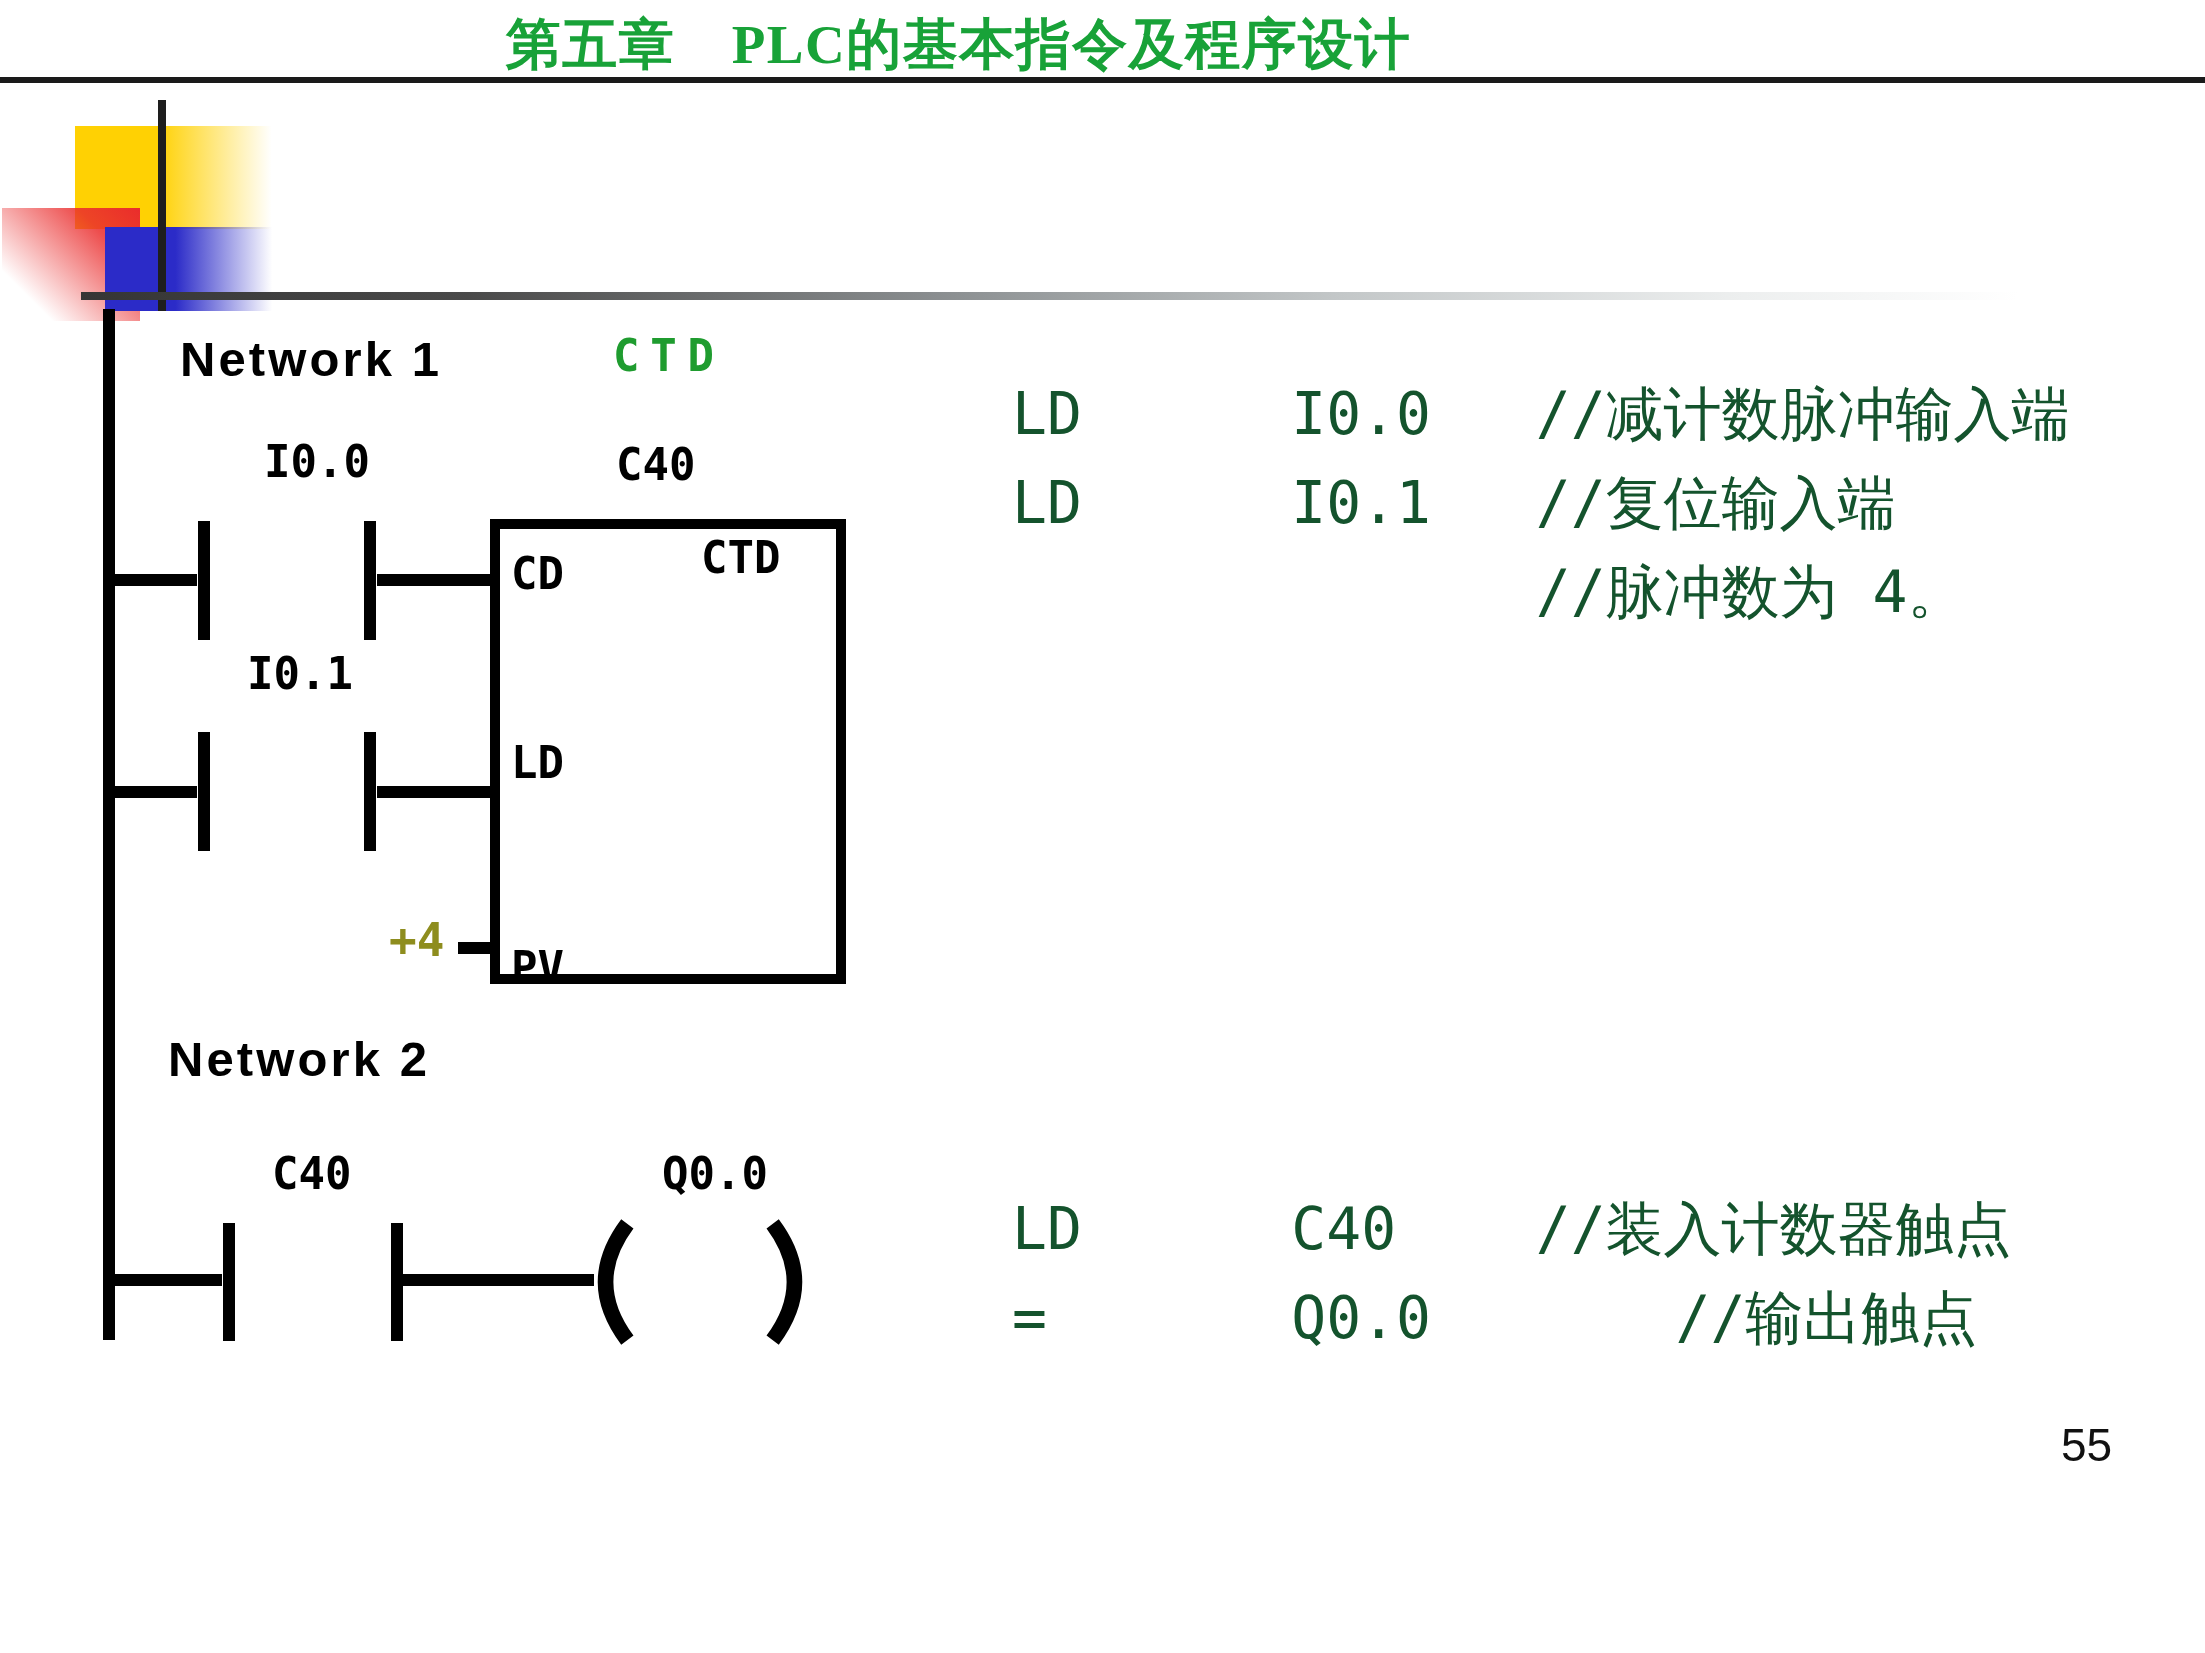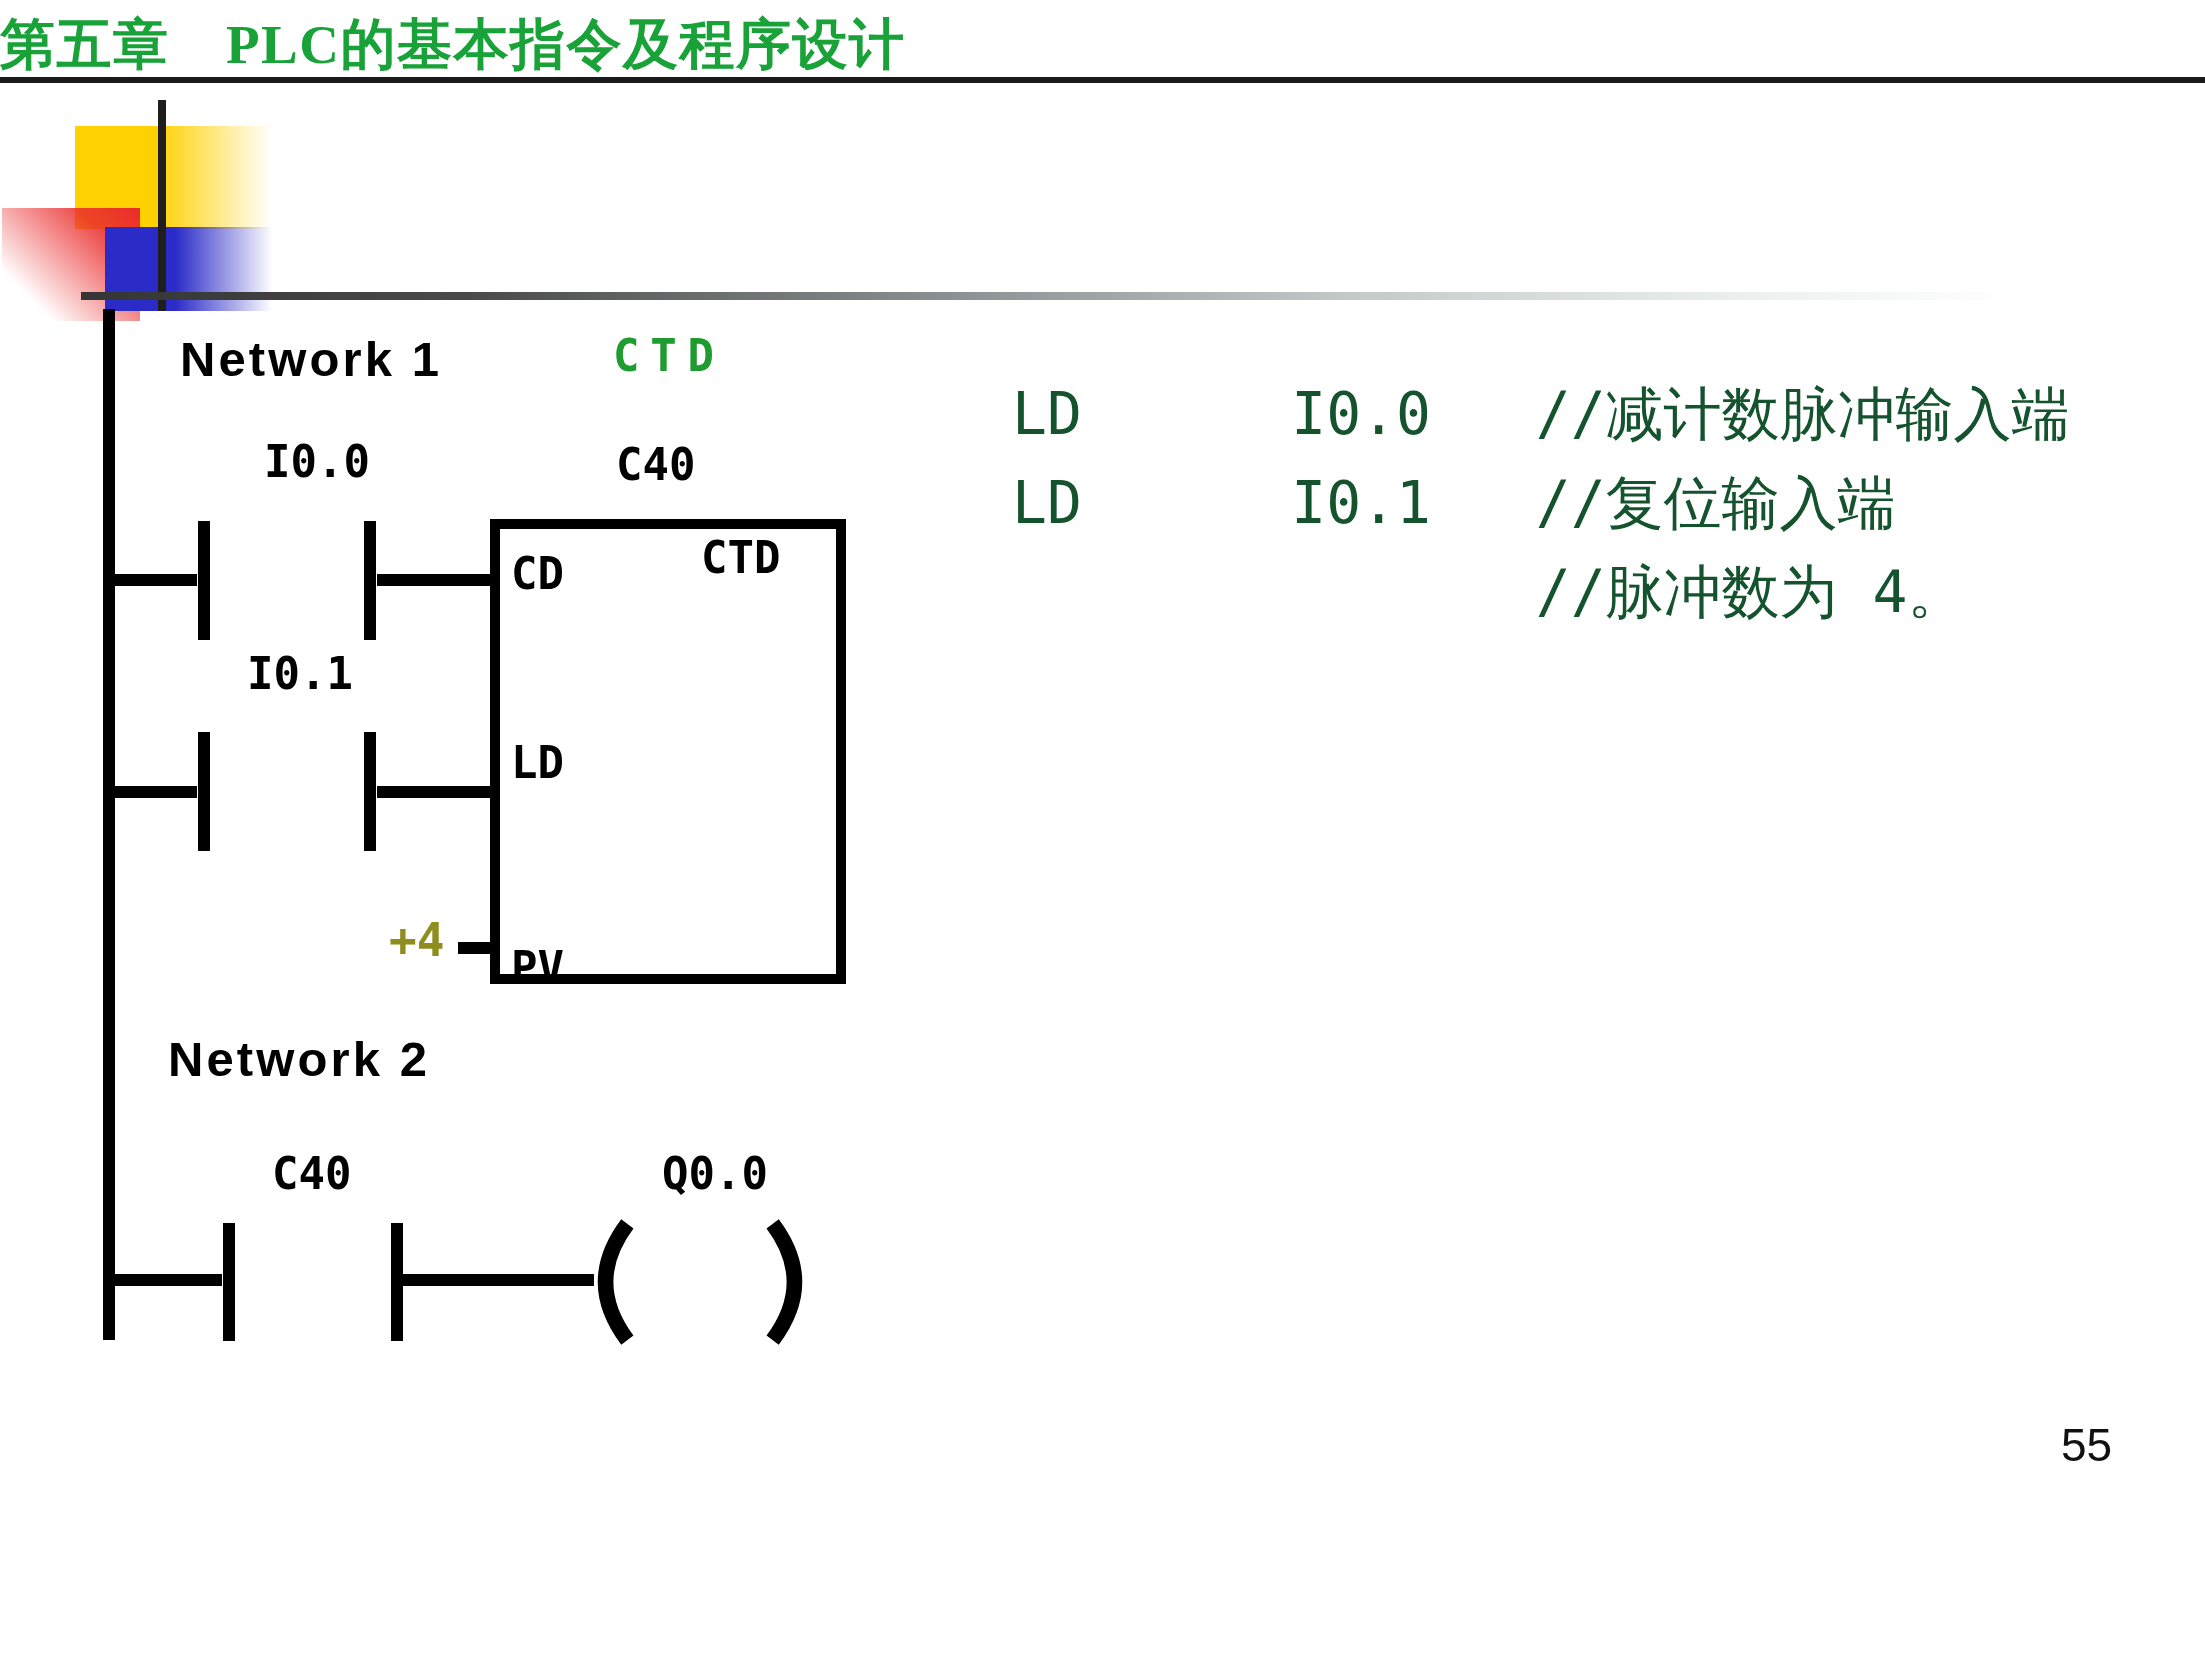--- a/index.html
+++ b/index.html
@@ -11,21 +11,21 @@
   .decor-yellow{left:75px;top:126px;width:207px;height:103px;
     background:linear-gradient(to right,#ffd103 0%,#ffd103 40%,rgba(255,209,3,0) 95%);}
   .decor-red{left:1.5px;top:208px;width:138px;height:113px;
     background:linear-gradient(225deg,#ea2c2c 0%,rgba(234,44,44,.85) 25%,rgba(234,44,44,0) 80%);}
   .decor-blue{left:105px;top:227px;width:176px;height:84px;
     background:linear-gradient(to right,#2b2bc8 0%,#2b2bc8 40%,rgba(43,43,200,0) 95%);}
   .decor-vline{left:158px;top:100px;width:8.4px;height:211px;background:#1e1e1e;}
   .header-hline{left:81px;top:292px;width:1937px;height:7.7px;
     background:linear-gradient(to right,#353535 0%,#4a4a4a 20%,#8c9092 45%,#c3c7c8 65%,#eceeee 85%,rgba(255,255,255,0) 100%);}
   
-  .title{left:0;top:7.7px;width:1917px;text-align:left;
+  .title{left:0;top:7.7px;width:1917px;text-align:center;
     font:bold 55px "Liberation Serif",serif;color:#18a238;letter-spacing:1.5px;white-space:nowrap;}
   .title-underline{left:0;top:77px;width:2205px;height:6.1px;background:#1a1a1a;}
   
   .rail{left:103px;top:309px;width:12.3px;height:1031px;}
   .net-label{font:bold 49px "Liberation Sans",sans-serif;letter-spacing:3.1px;line-height:1;color:#000;white-space:nowrap;}
   .lad-label{font:bold 44px "DejaVu Sans Mono",monospace;line-height:1;color:#000;white-space:nowrap;}
   .green{color:#1f9c2f;letter-spacing:10.7px;}
   .olive{color:#8e8d1e;font-size:46px;}
   .cbox{left:490px;top:519px;width:356px;height:465px;border:10.7px solid #000;background:#fff;}
   
@@ -89,17 +89,21 @@
     <path d="M75,10 Q18,86 75,162" stroke="#000" stroke-width="20" fill="none"></path>
     <path d="M265,10 Q322,86 265,162" stroke="#000" stroke-width="20" fill="none"></path>
   </svg>
 
   <div class="abs il-block" style="left:986px;top:370px;">
     <div class="il-line">LD      I0.0   //减计数脉冲输入端</div>
     <div class="il-line">LD      I0.1   //复位输入端</div>
     <div class="il-line">               //脉冲数为 4。</div>
   </div>
 
+  <div class="abs il-block" style="left:986px;top:1185px;">
+    <div class="il-line">LD      C40    //装入计数器触点</div>
+    <div class="il-line">=       Q0.0       //输出触点</div>
+  </div>
 
   <div class="abs page-num">55</div>
 
 </div>
 
 
 </body></html>

